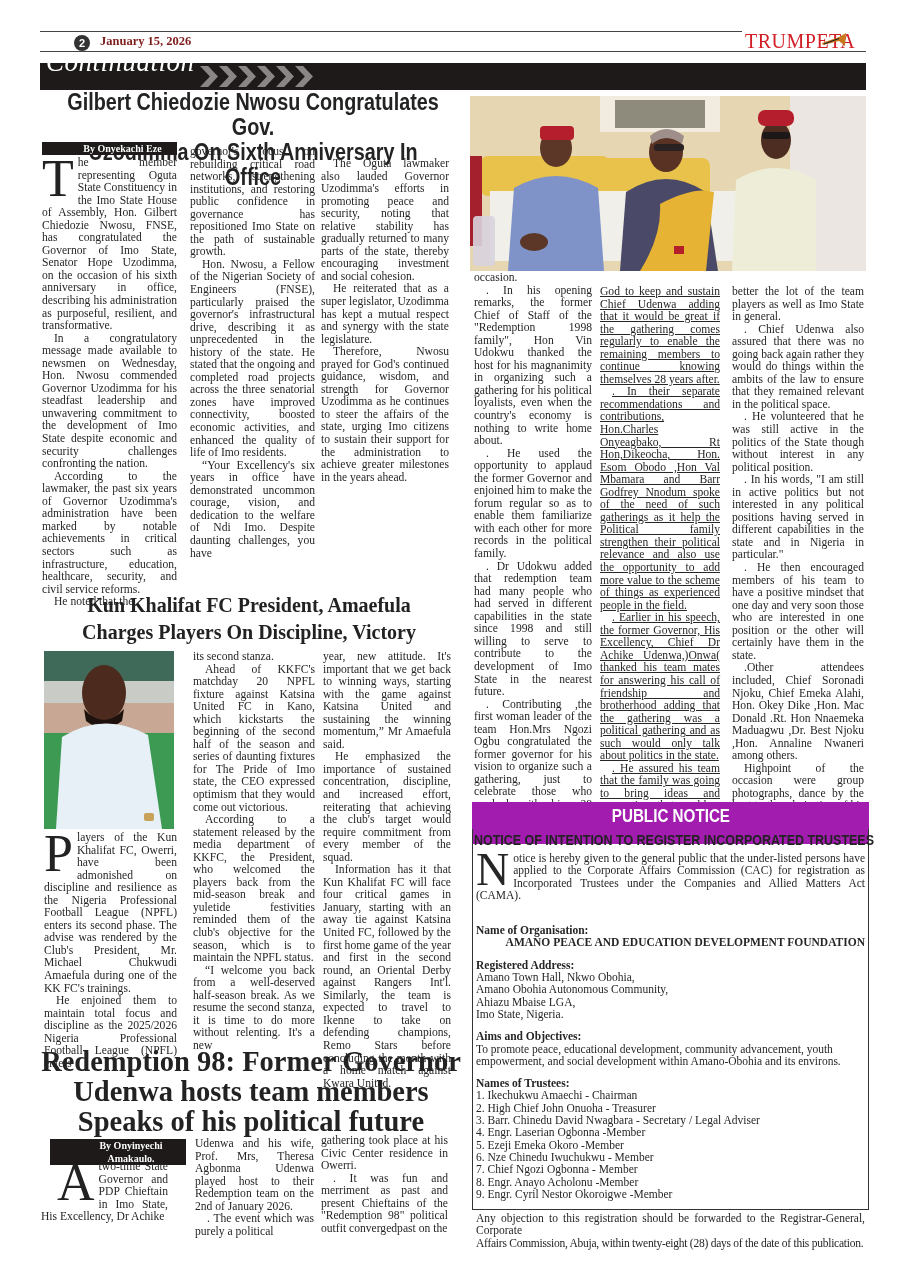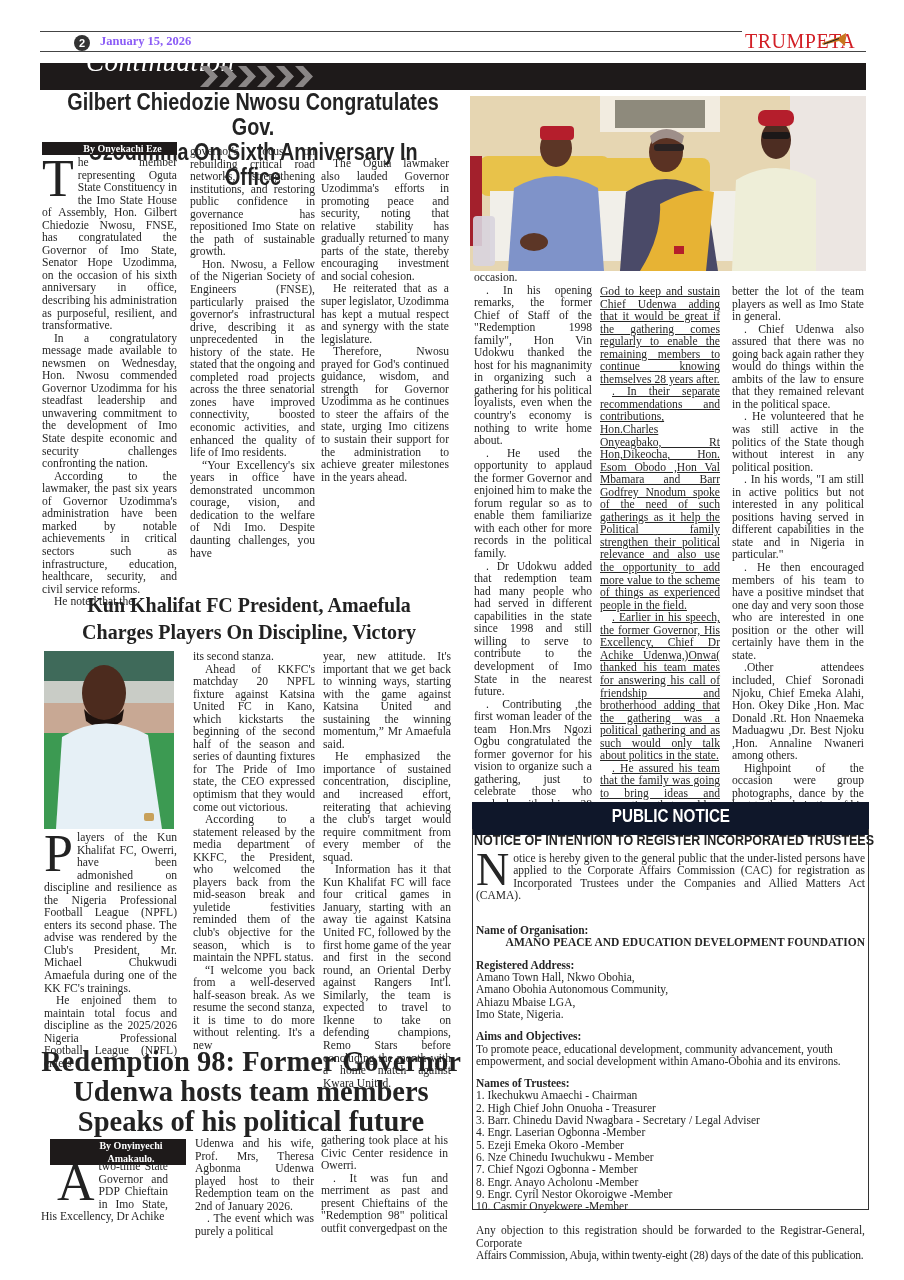--- a/index.html
+++ b/index.html
@@ -3,46 +3,46 @@
 <meta charset="utf-8">
 <style>
   * { box-sizing: border-box; margin: 0; padding: 0; }
   html, body { width: 904px; height: 1280px; background: #fff; overflow: hidden; }
   body { position: relative; font-family: "Liberation Serif", serif; color: #1c1c1c; }
   .abs { position: absolute; }
 
   
   .rule { position: absolute; height: 0; border-top: 1.2px solid #444; }
   .page-num { position: absolute; left: 74px; top: 35px; width: 16px; height: 16px; border-radius: 50%; background: #333; color: #fff; font: bold 11px "Liberation Sans", sans-serif; text-align: center; line-height: 16px; }
-  .date { position: absolute; left: 100px; top: 34px; font: bold 12.5px "Liberation Serif", serif; color: #8b5cf6; }
+  .date { position: absolute; left: 100px; top: 34px; font: bold 12.5px "Liberation Serif", serif; color: #7f1d1d; }
   .logo { position: absolute; left: 745px; top: 30px; font: 20px "Liberation Serif", serif; color: #d21f26; letter-spacing: 0.5px; }
 
   
   .banner { position: absolute; left: 40px; top: 63px; width: 826px; height: 27px; background: #1e1a1a; }
-  .banner-title { position: absolute; left: 46px; top: 47px; font: italic 27px "Liberation Serif", serif; color: #fff; letter-spacing: 0.5px; margin-left: 40px; }
+  .banner-title { position: absolute; left: 46px; top: 47px; font: italic 27px "Liberation Serif", serif; color: #fff; letter-spacing: 0.5px; }
   .chevrons { position: absolute; left: 200px; top: 66px; display: flex; }
   .chev { width: 18px; height: 21px; background: #8a8686; clip-path: polygon(0 0, 45% 0, 100% 50%, 45% 100%, 0 100%, 55% 50%); margin-right: 1px; }
 
   
   .hl-sans { font-family: "Liberation Sans", sans-serif; font-weight: bold; color: #232323; text-align: center; transform: scaleX(0.86); transform-origin: center top; }
   .hl-serif { font-family: "Liberation Serif", serif; font-weight: bold; color: #222; text-align: center; }
 
   .byline { position: absolute; background: #1e1a1a; color: #fff; font: bold 10px "Liberation Serif", serif; text-align: center; line-height: 13px; padding-left: 26px; }
 
   
   .col { position: absolute; font: 11.6px/12.55px "Liberation Serif", serif; color: #262626; text-align: justify; hyphens: none; }
   .col p { text-indent: 12px; }
   .col p.noind { text-indent: 0; }
   .dropcap { float: left; font: 52px/40px "Liberation Serif", serif; margin: 2px 4px 0 0; color: #222; }
 
   
   .photo { position: absolute; overflow: hidden; }
 
   
-  .notice-head { position: absolute; left: 472px; top: 802px; width: 397px; height: 33px; background: #0f172a; color: #fff; text-align: center; font: bold 19px/27px "Liberation Sans", sans-serif; }
+  .notice-head { position: absolute; left: 472px; top: 802px; width: 397px; height: 42px; background: #a21caf; color: #fff; text-align: center; font: bold 19px/27px "Liberation Sans", sans-serif; }
   .notice-head span { display: inline-block; transform: scaleX(0.8); letter-spacing: 0px; }
   .notice-box { position: absolute; left: 472px; top: 829px; width: 397px; height: 381px; border: 1.5px solid #333; border-top: none; }
   .notice-sub { position: absolute; left: 474px; top: 832px; width: 393px; font: bold 14.5px "Liberation Sans", sans-serif; color: #222; white-space: nowrap; transform: scaleX(0.86); transform-origin: left top; }
   .notice-body { position: absolute; left: 476px; top: 852px; width: 389px; font: 11.5px/12.3px "Liberation Serif", serif; color: #262626; }
   .notice-body .para { text-align: justify; }
   .notice-body .lbl { font-weight: bold; margin-top: 10px; }
   .notice-body .n-dropcap { float: left; font: 46px/36px "Liberation Serif", serif; margin: 0 4px 0 0; }
 </style>
 </head>
 <body>
@@ -218,16 +218,15 @@
   <div class="lbl">Names of Trustees:</div>
   <div>1. Ikechukwu Amaechi - Chairman</div>
   <div>2. High Chief John Onuoha - Treasurer</div>
   <div>3. Barr. Chinedu David Nwagbara - Secretary / Legal Adviser</div>
   <div>4. Engr. Laserian Ogbonna -Member</div>
   <div>5. Ezeji Emeka Okoro -Member</div>
   <div>6. Nze Chinedu Iwuchukwu - Member</div>
   <div>7. Chief Ngozi Ogbonna - Member</div>
   <div>8. Engr. Anayo Acholonu -Member</div>
   <div>9. Engr. Cyril Nestor Okoroigwe -Member</div>
-  <div>10. Casmir Onyekwere -Member</div>
   <div class="para" style="margin-top:12px;">Any objection to this registration should be forwarded to the Registrar-General, Corporate</div>
   <div style="white-space:nowrap; letter-spacing:-0.25px;">Affairs Commission, Abuja, within twenty-eight (28) days of the date of this publication.</div>
 </div>
 
 </body></html>

